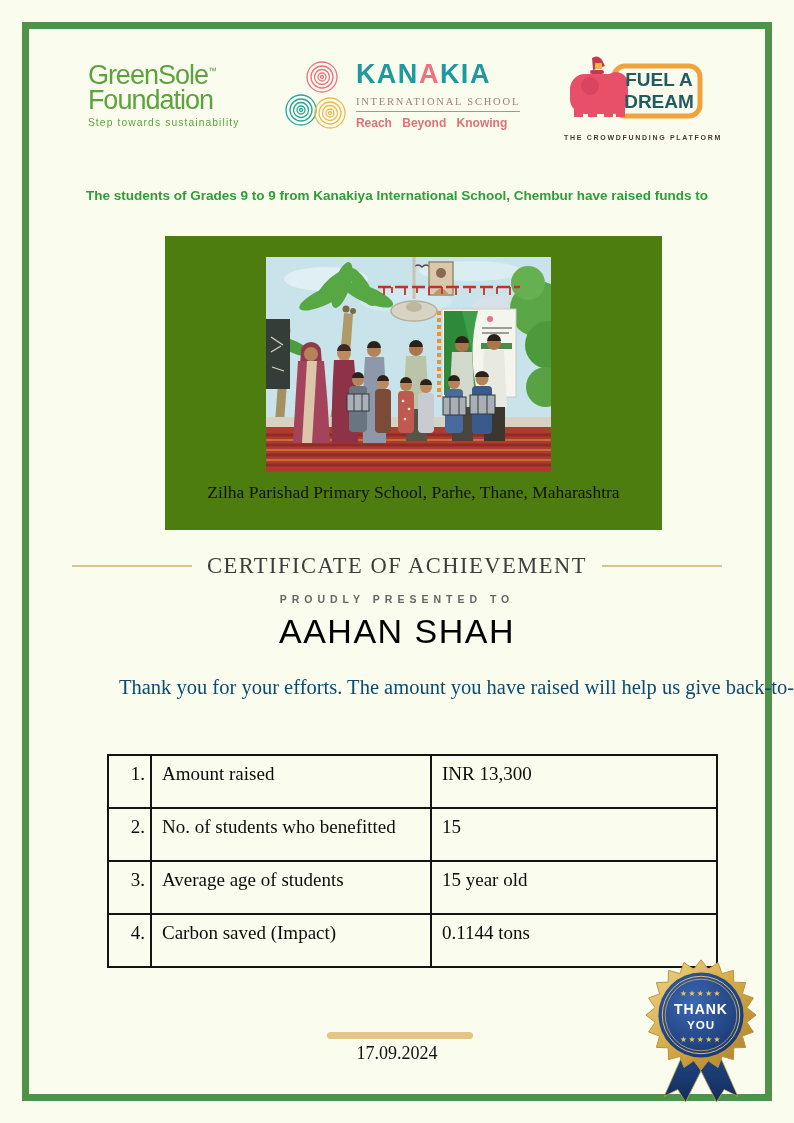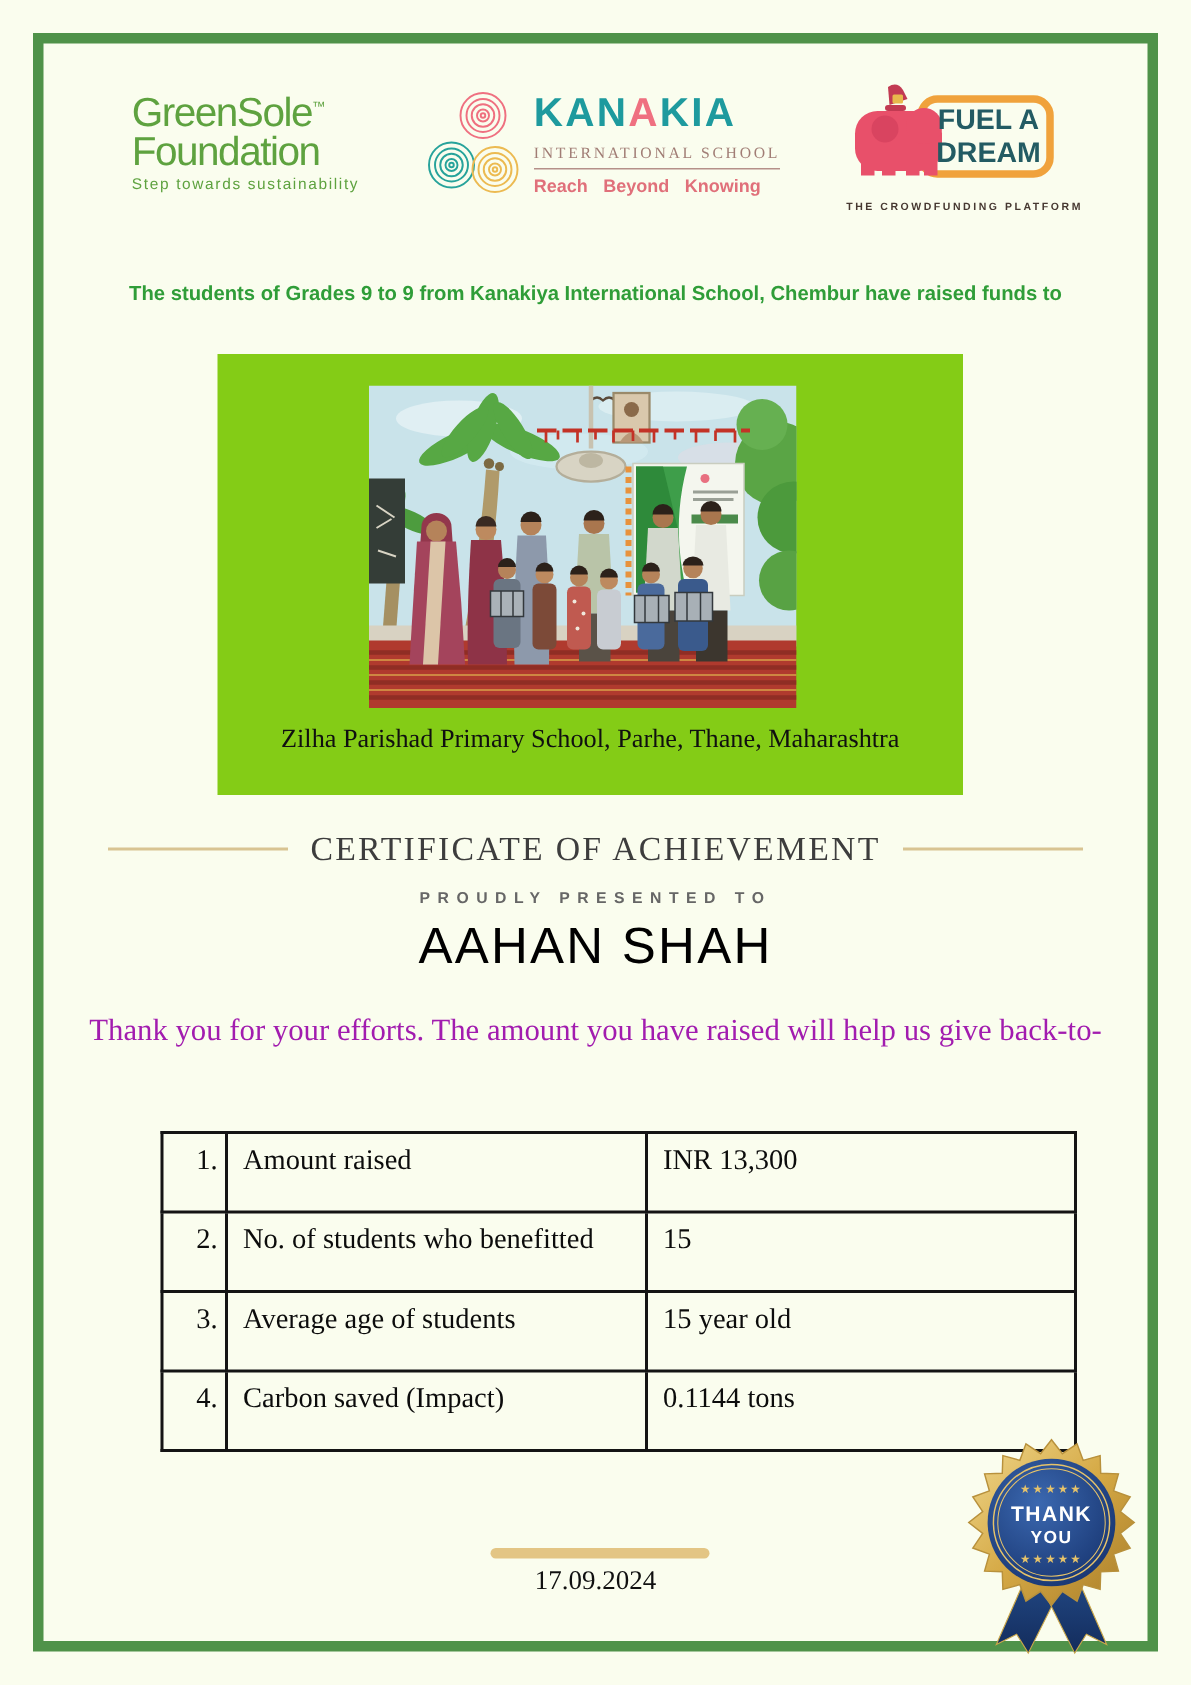--- a/index.html
+++ b/index.html
@@ -27,40 +27,40 @@
   .fad-tagline{font-family:"Liberation Sans",sans-serif;font-size:7px;font-weight:bold;
                letter-spacing:1.7px;color:#463831;margin-top:2px;white-space:nowrap;}
 
   
   .intro{position:absolute;top:185px;left:0;right:0;display:flex;flex-direction:column;
          align-items:center;font-family:"Liberation Sans",sans-serif;font-weight:bold;
          font-size:13.5px;line-height:1.65;color:#2f9d38;}
   .intro div{white-space:nowrap;}
 
   
-  .photo-box{position:absolute;left:145px;top:236px;width:497px;height:294px;background:#84cc16;}
+  .photo-box{position:absolute;left:165px;top:236px;width:497px;height:294px;background:#4d7c0f;}
   .photo-svg{position:absolute;left:101px;top:21px;width:285px;height:215px;display:block;}
   .caption{position:absolute;left:0;right:0;top:246px;text-align:center;font-size:17.5px;
            color:#101010;white-space:nowrap;}
 
   
   .title-row{position:absolute;top:553px;left:0;right:0;display:flex;align-items:center;
              justify-content:center;gap:15px;}
   .title-line{width:120px;height:2px;background:#d8c492;}
   .cert-title{font-size:22.5px;letter-spacing:1.5px;color:#3d3d3d;white-space:nowrap;}
 
   .presented{position:absolute;top:593px;left:0;right:0;text-align:center;
              font-family:"Liberation Sans",sans-serif;font-size:10.5px;font-weight:bold;
              letter-spacing:5px;color:#666;}
   .recipient{position:absolute;top:612px;left:0;right:0;text-align:center;
              font-family:"Liberation Sans",sans-serif;font-size:34px;letter-spacing:1.5px;
              color:#000000;}
 
   .message{position:absolute;top:670px;left:0;right:0;display:flex;flex-direction:column;
-           align-items:center;font-size:20.5px;line-height:1.68;color:#a21caf;}
+           align-items:flex-end;font-size:20.5px;line-height:1.68;color:#0c4a6e;}
   .message div{white-space:nowrap;}
 
   
   .stats{position:absolute;left:107px;top:754px;width:611px;border-collapse:collapse;
          font-size:19px;color:#0c0c0c;}
   .stats td{border:2px solid #141414;height:44px;vertical-align:top;padding:7px 10px 0 10px;}
   .stats td.num{width:26px;text-align:right;padding-right:5px;}
   .stats td.label{width:258px;}
 
   

